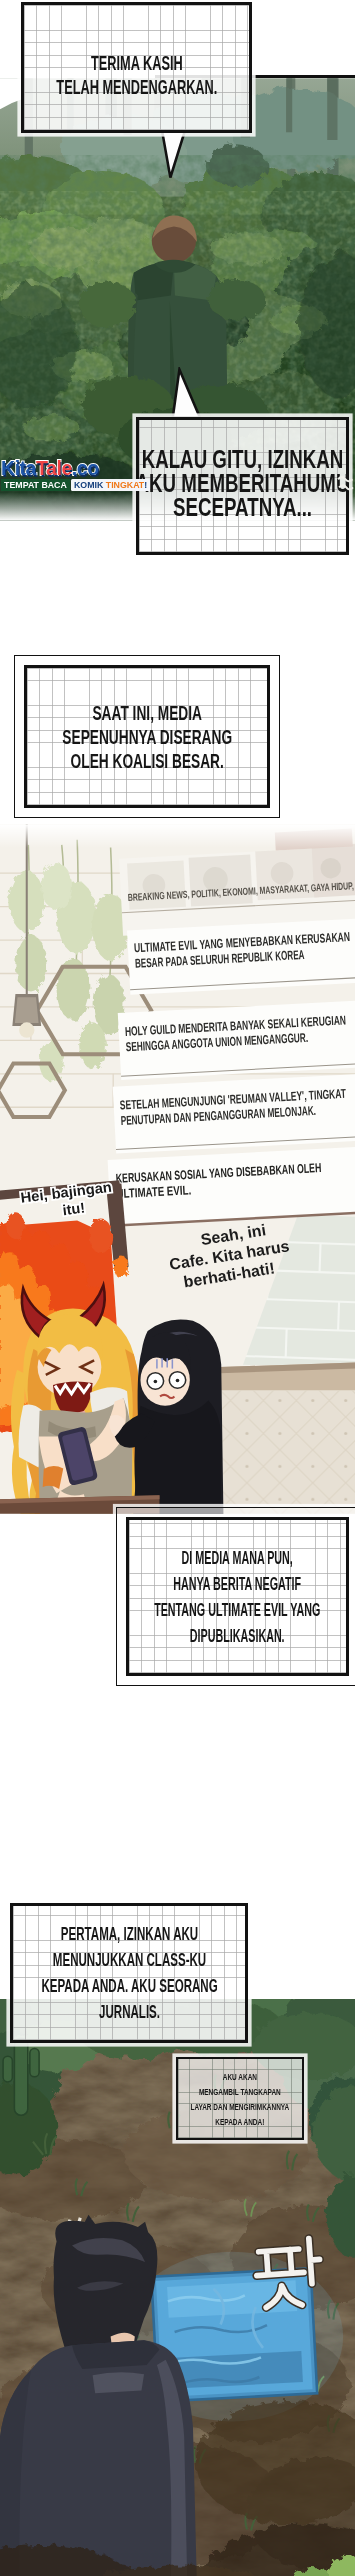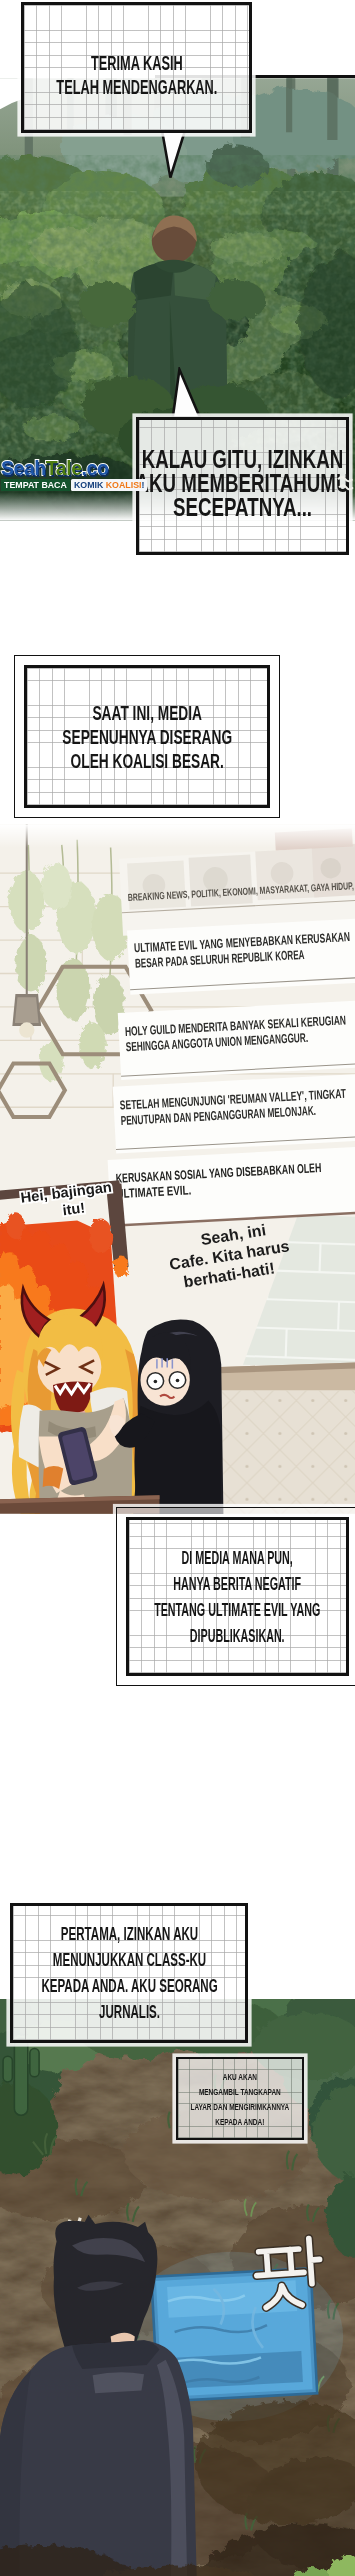--- a/index.html
+++ b/index.html
@@ -16,21 +16,21 @@
 .bub2{position:absolute;z-index:6;border:1.3px solid #121212;padding:9px;background:rgba(255,255,255,0.6);box-shadow:0 0 0 3.1px rgba(255,255,255,0.8)}
 .bub2 .inner{width:100%;height:100%;border:3.1px solid #121212;box-sizing:border-box;
  background:
   repeating-linear-gradient(0deg, rgba(168,168,168,.7) 0 0.8px, transparent 0.8px 12.4px),
   repeating-linear-gradient(90deg, rgba(168,168,168,.7) 0 0.8px, transparent 0.8px 12.4px),
   rgba(255,255,255,0.92);
  display:flex;align-items:center;justify-content:center;text-align:center;color:#161616;font-weight:bold;line-height:24px}
 .bub2 .tx{transform:scaleX(0.62);white-space:nowrap}
 .wm{position:absolute;z-index:8;font-weight:bold;letter-spacing:-0.5px}
 .wm .logo{font-size:19.6px;-webkit-text-stroke:1.8px #fff;paint-order:stroke;text-shadow:1px 1.5px 0 #0e2d5c;}
-.wm .b{color:#1e56a8}.wm .o{color:#4d7c0f}
+.wm .b{color:#1e56a8}.wm .o{color:#ef4444}
 .wm .ribbon{display:flex;font-size:8.8px;letter-spacing:0;margin-top:-1px}
 .wm .r1{background:#14532d;color:#fff;padding:1px 3.1px;border-radius:0}
 .wm .r2{background:#f4f6fa;color:#16407e;padding:1px 3.1px;border-radius:1.5px;margin-left:1px}
 .wm .r2 .g{color:#f07818}
 </style></head><body>
 <div id="page">
 
 <div class="abs" style="left:155px;top:75px;width:201px;height:3.1px;background:#101010"></div>
 
 <svg class="abs" style="left:0;top:78px" width="355" height="443" viewBox="0 0 690 860">
@@ -186,24 +186,24 @@
 
 <svg class="abs" style="z-index:5;left:160px;top:367px" width="46" height="52" viewBox="0 0 90 100">
 <polygon points="25,98 78,98 38,4" fill="#fdfdfd" stroke="#121212" stroke-width="5"></polygon>
 </svg>
 
 <svg class="abs" style="z-index:7;left:337px;top:474px" width="18" height="20.6" viewBox="0 0 35 40">
 <path d="M2,10 q8,-8 14,0 q6,8 14,0 M4,26 q8,-8 14,0 q6,8 13,0" stroke="#f0f0ea" stroke-width="4" fill="none"></path>
 </svg>
 
 <div class="wm" style="left:1px;top:457px">
- <div class="logo"><span class="b">Seah</span><span class="o">Tale</span><span class="b">.co</span></div>
+ <div class="logo"><span class="b">Kita</span><span class="o">Tale</span><span class="b">.co</span></div>
  <div class="ribbon">
         <span class="r1">TEMPAT BACA</span>
-        <span class="r2">KOMIK <span class="g">KOALISI</span>!</span>
+        <span class="r2">KOMIK <span class="g">TINGKAT</span>!</span>
       </div>
 </div>
 
 <div class="bub2" style="left:14px;top:655px;width:246px;height:143px">
  <div class="inner" style="font-size:19.6px">
         <div class="tx" style="transform:scaleX(0.70)">SAAT INI, MEDIA<br>SEPENUHNYA DISERANG<br>OLEH KOALISI BESAR.</div>
       </div>
 </div>
 
 <svg class="abs" style="left:0;top:824px" width="355" height="690" viewBox="0 0 690 1340" font-family="Liberation Sans, sans-serif">

